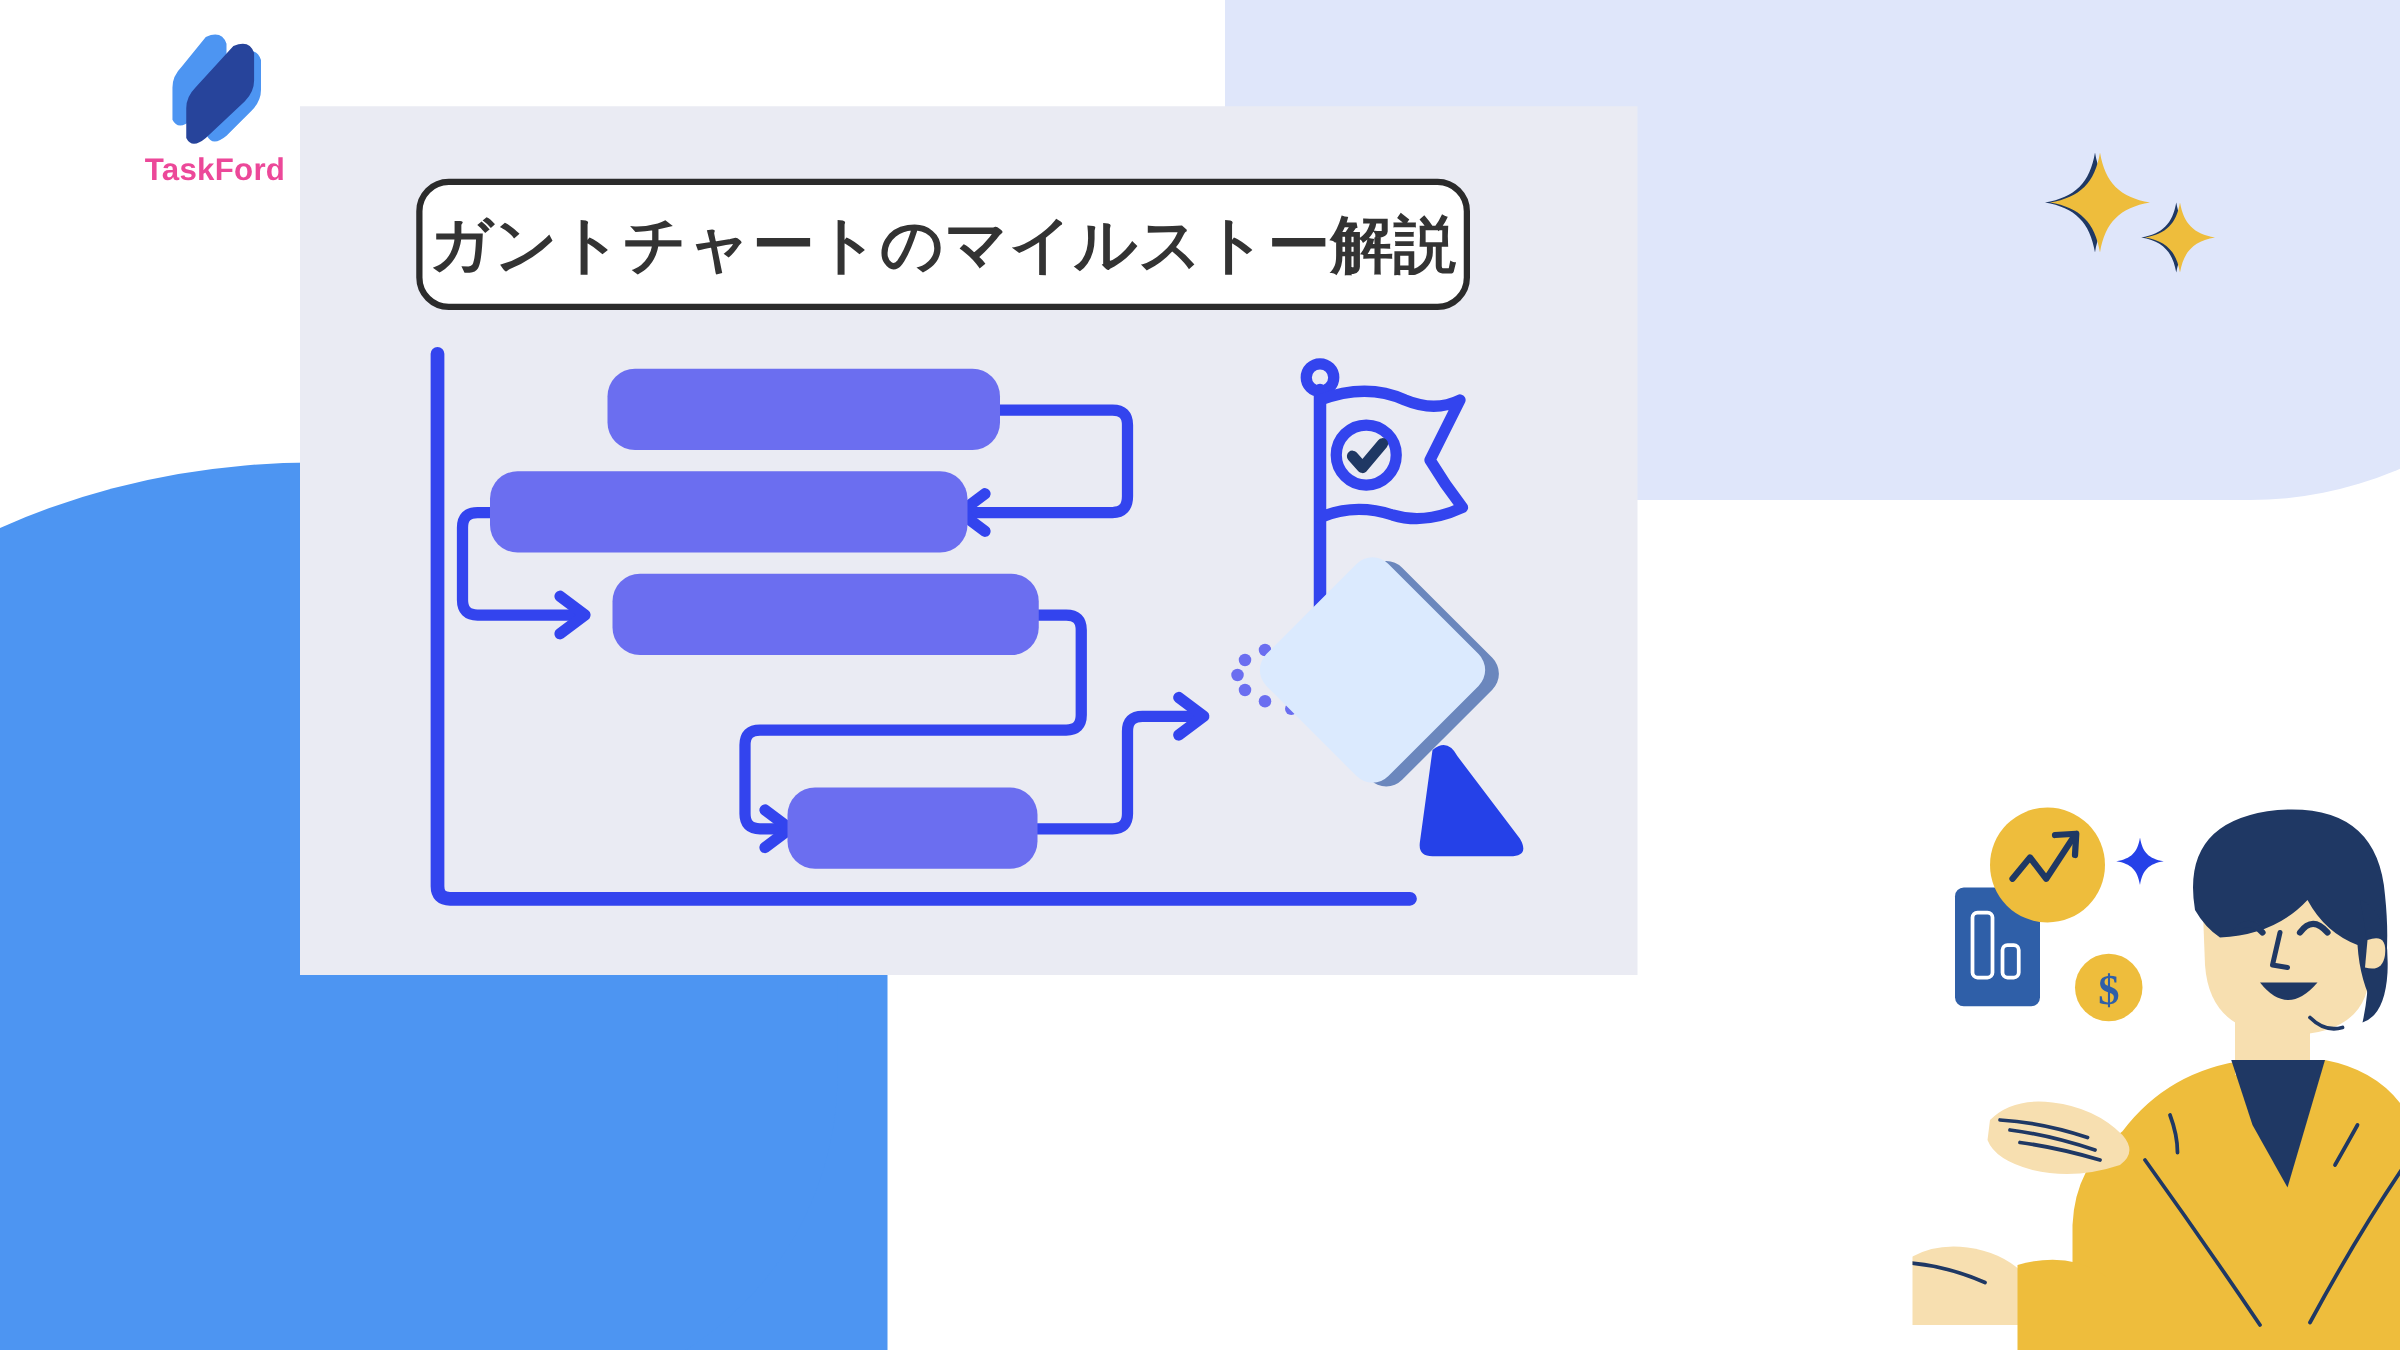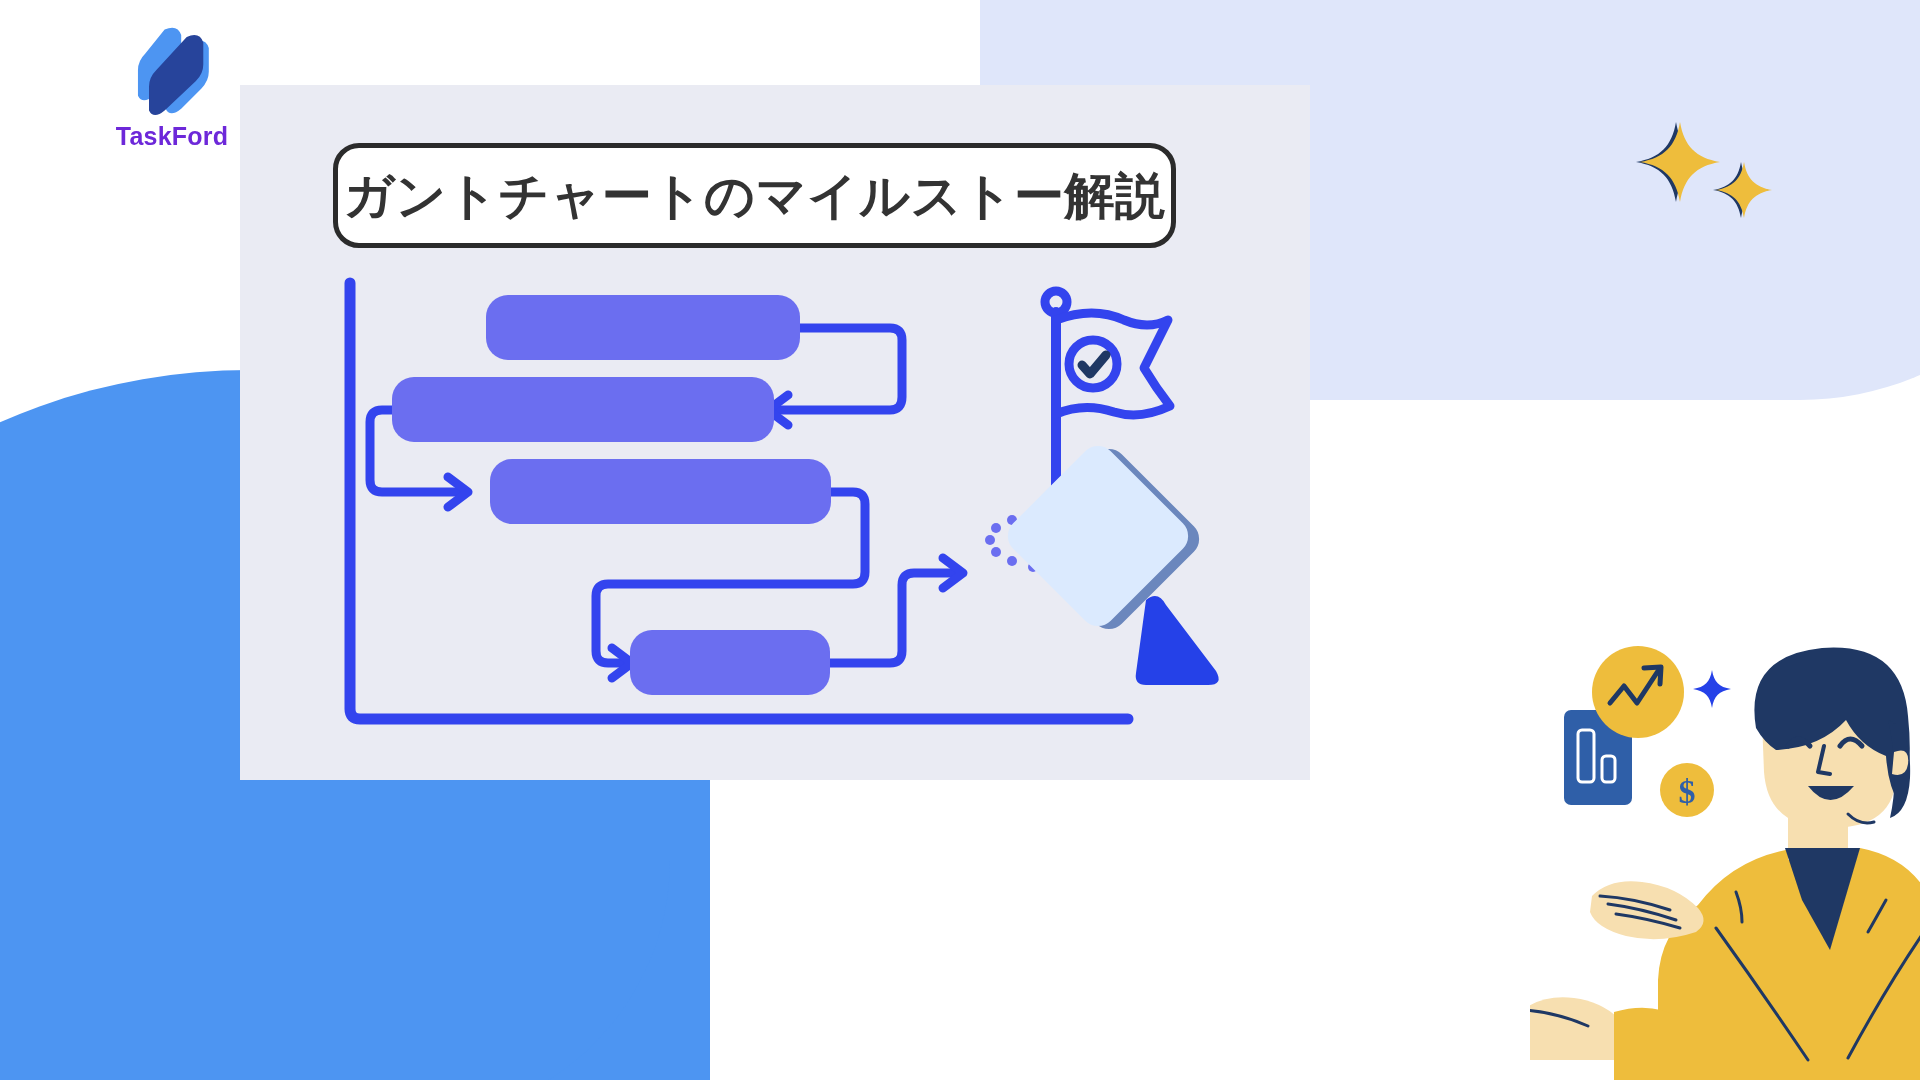--- a/index.html
+++ b/index.html
@@ -59,21 +59,21 @@
     position:absolute; left:62px; top:22px;
     width:220px;
     text-align:center;
     z-index:40;
   }
   .logo-mark { width:92px; height:96px; display:block; margin:0 auto; }
   .logo-text {
     margin-top:4px;
     font-size:25px;
     font-weight:700;
-    color:#6d28d9;
+    color:#ec4899;
     letter-spacing:0.2px;
   }
 
   
   .sparkles { position:absolute; left:1630px; top:118px; z-index:30; }
 
   
   .card {
     position:absolute;
     left:240px; top:85px;

